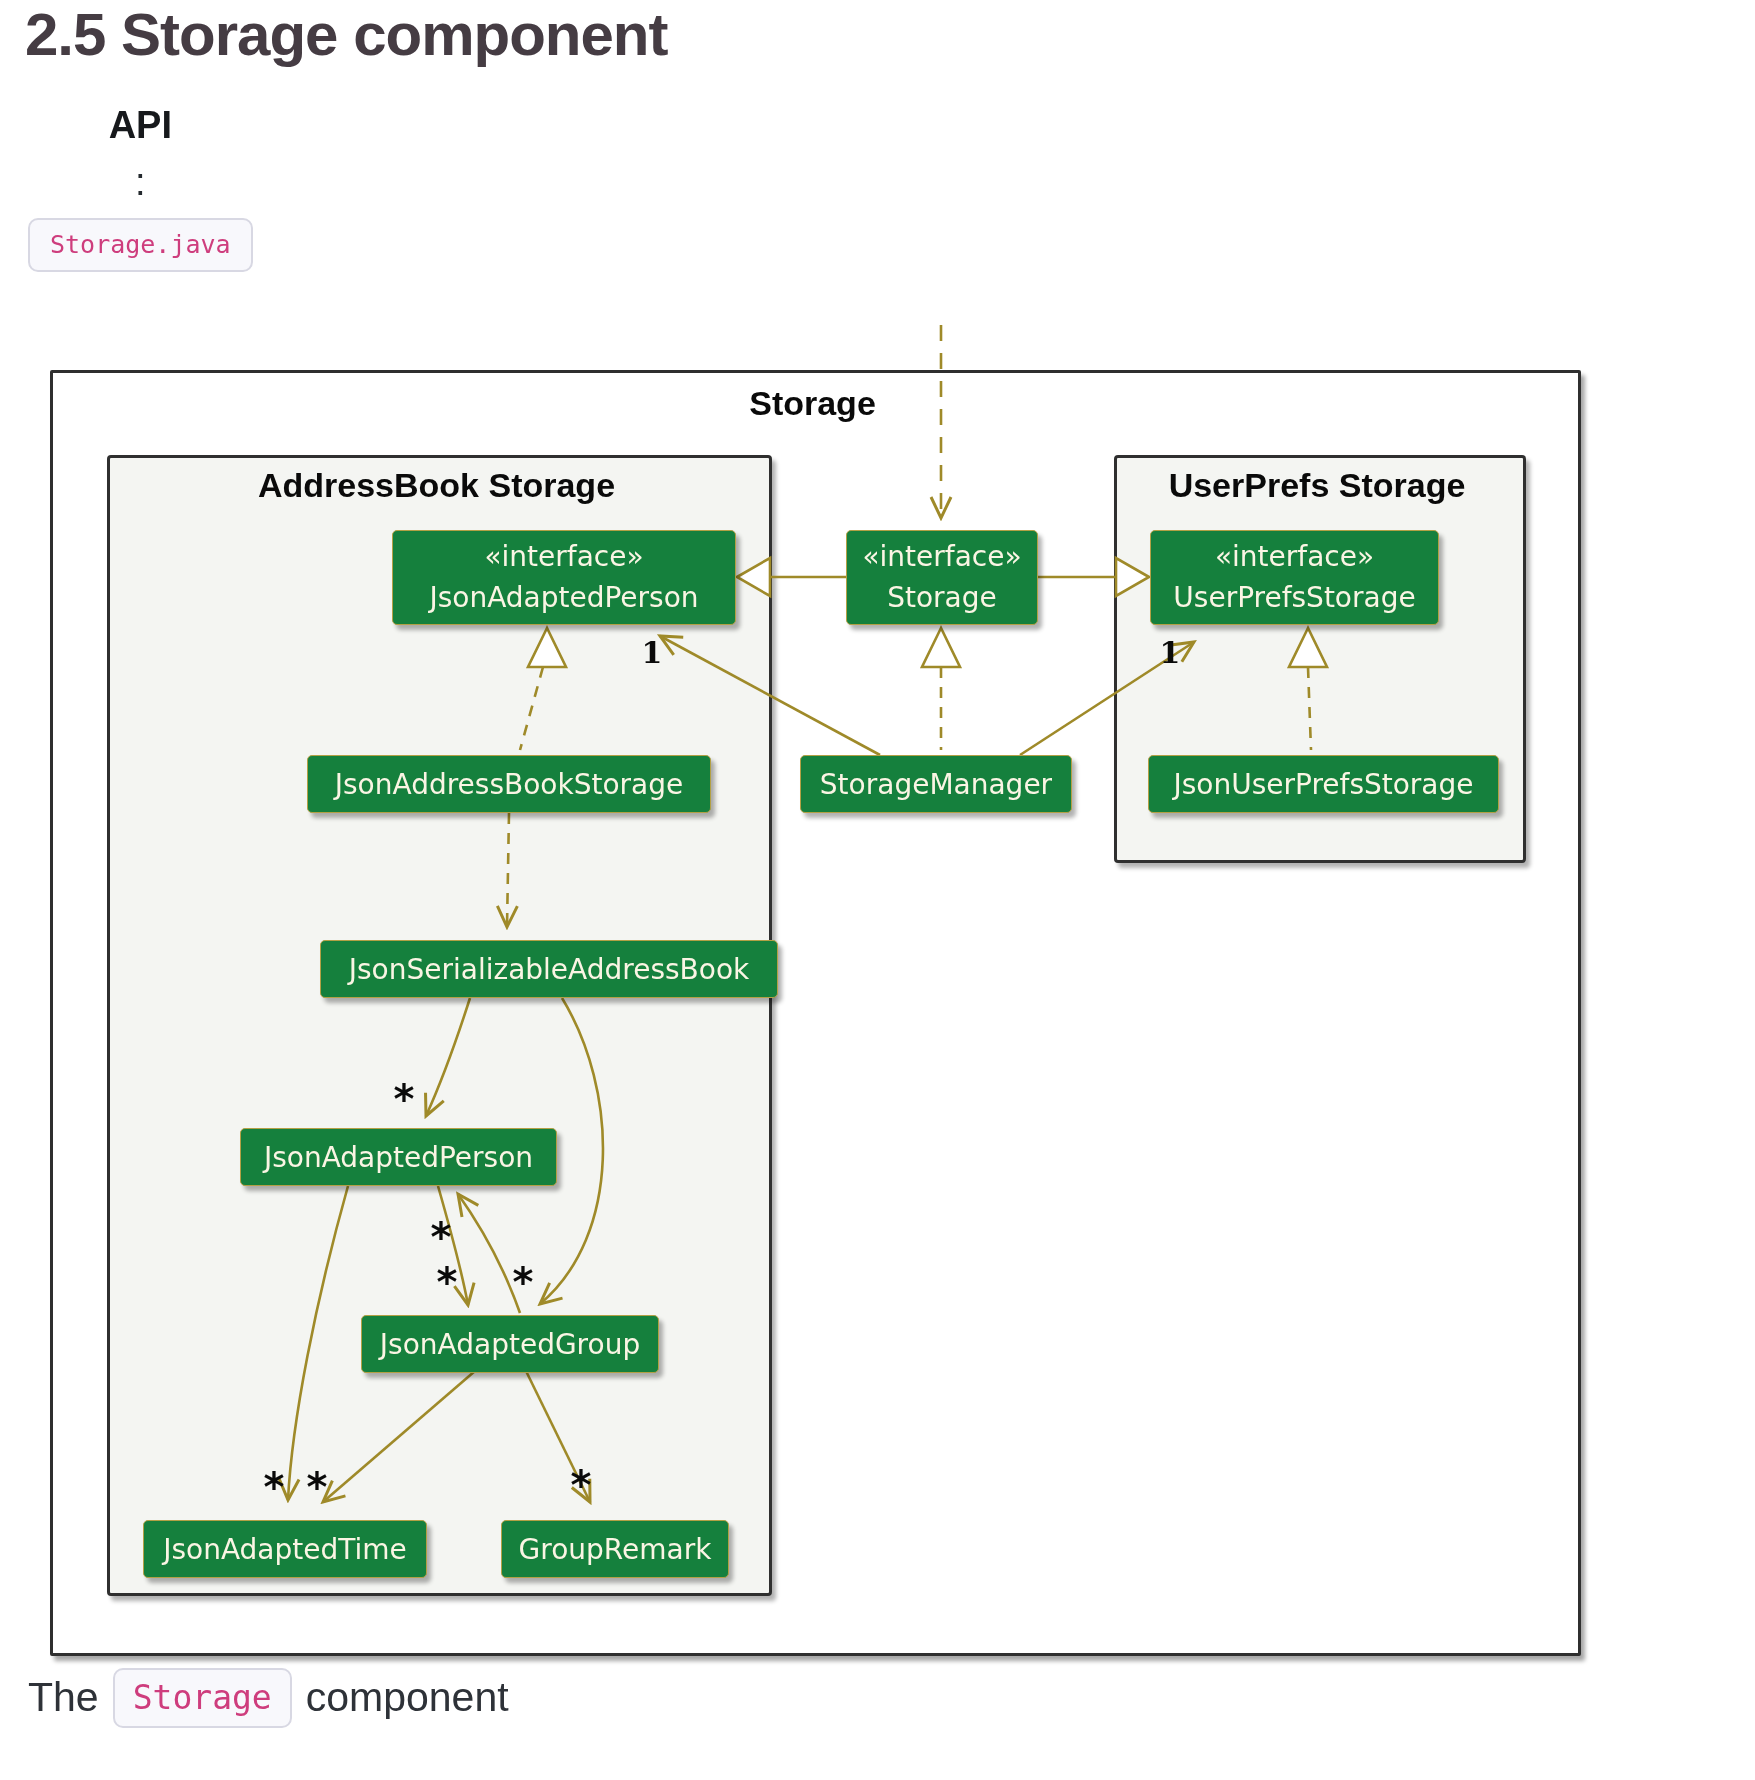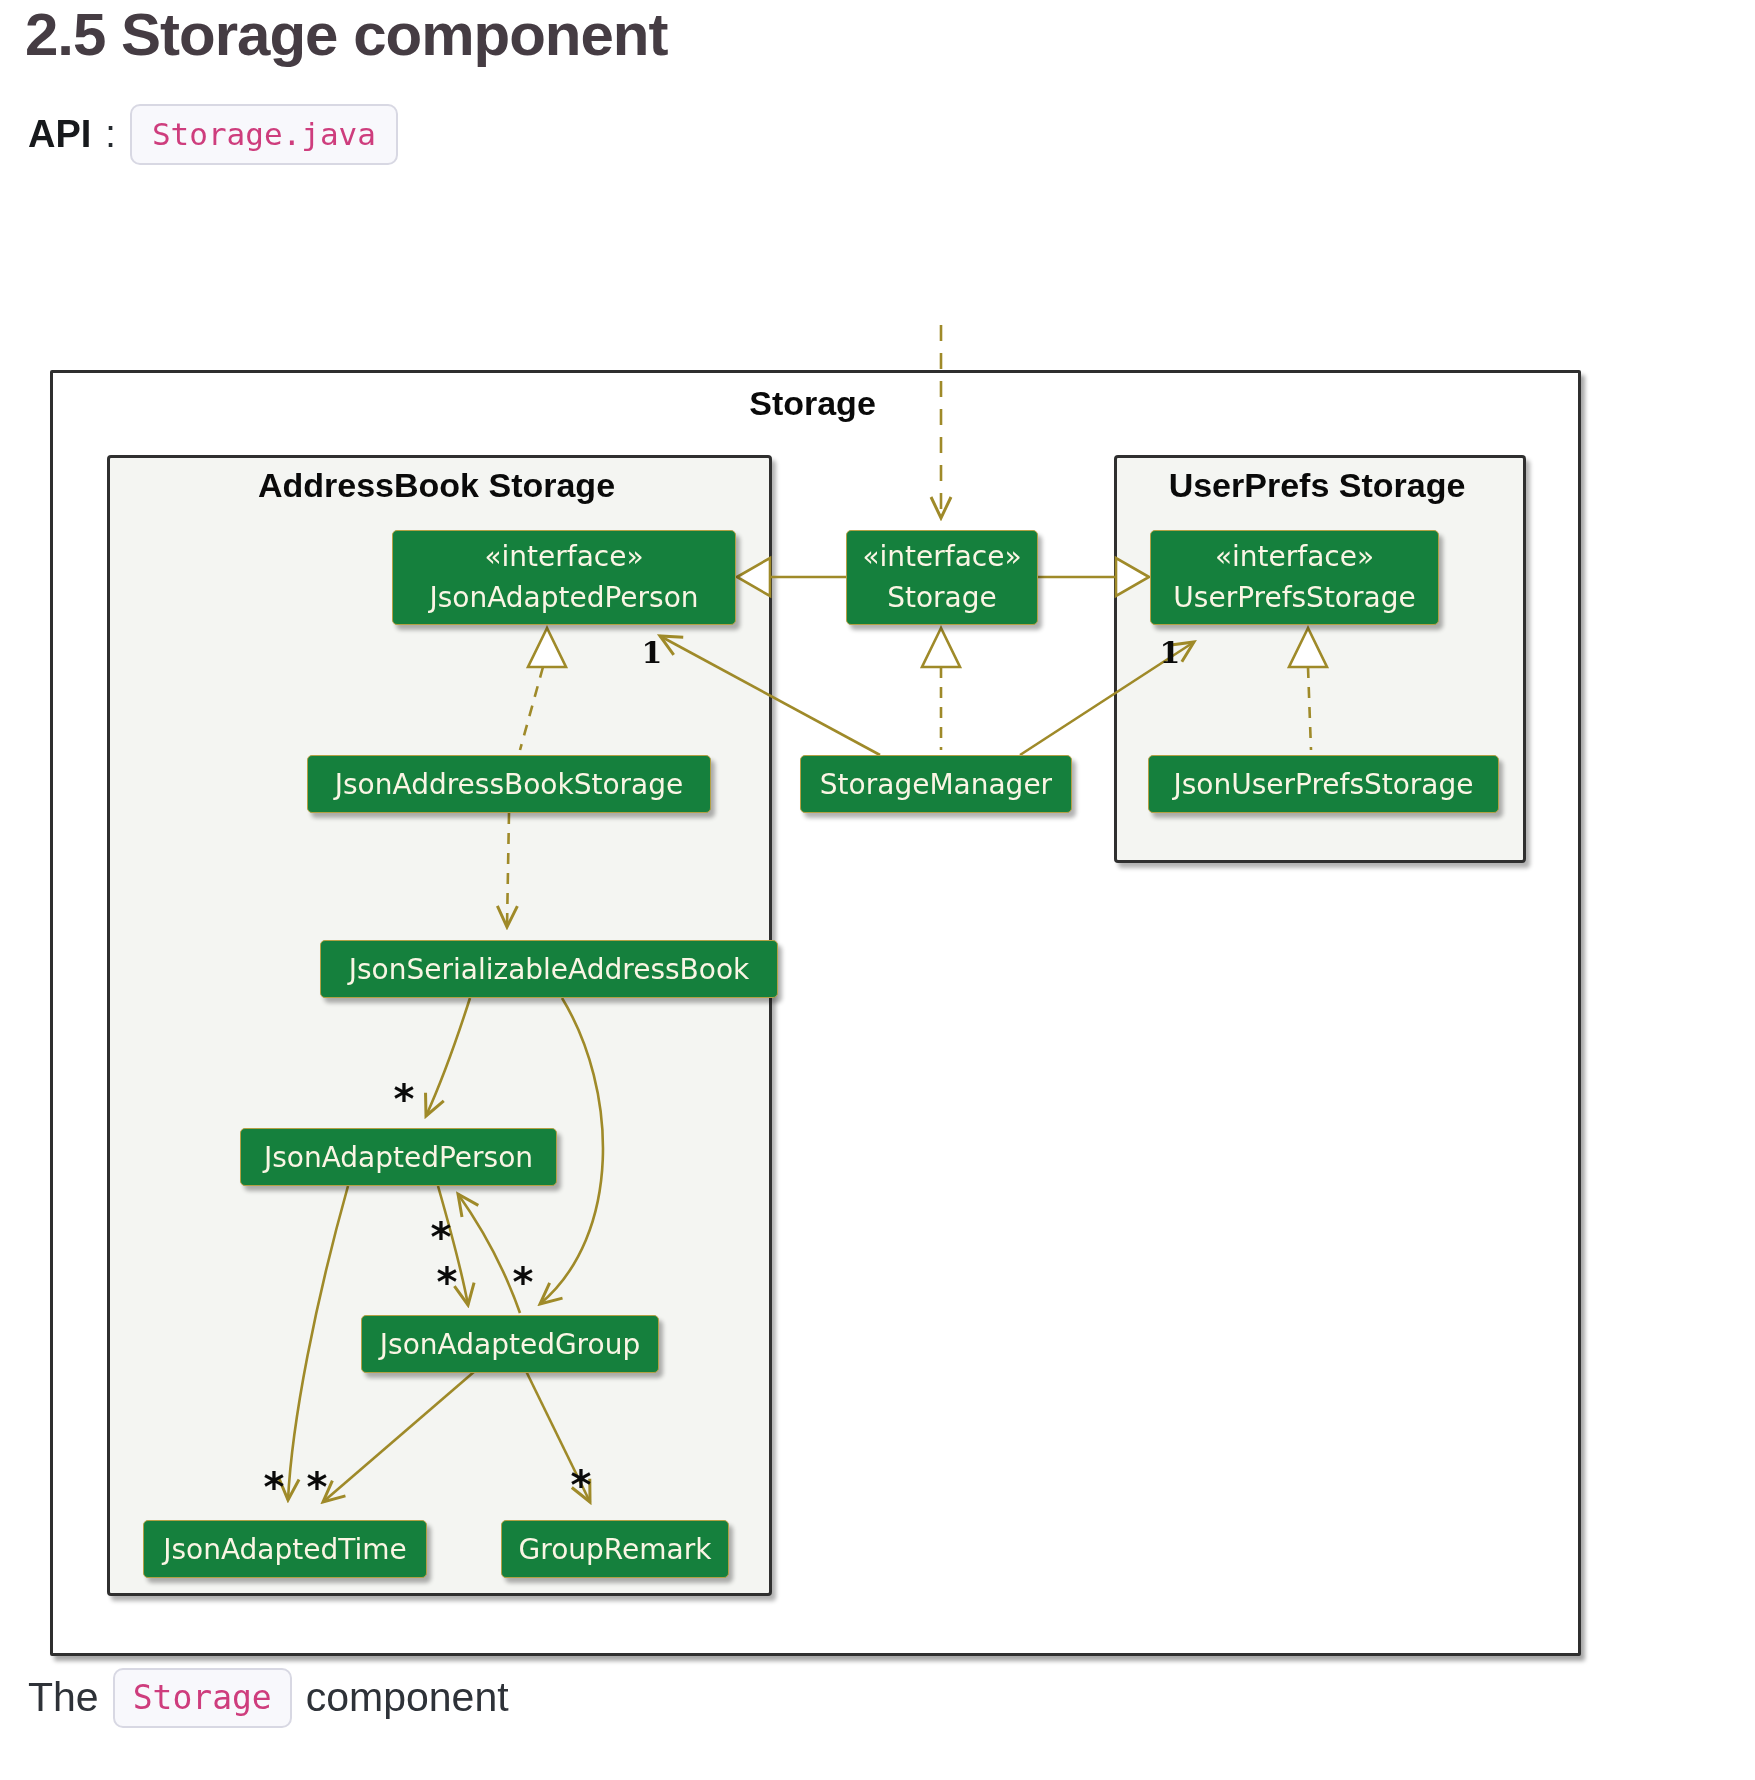--- a/index.html
+++ b/index.html
@@ -2,26 +2,26 @@
 <html><head>
 <meta charset="utf-8">
 <style>
   html,body{margin:0;padding:0;background:#ffffff;}
   .page{position:relative;width:1755px;height:1780px;background:#fff;overflow:hidden;
         font-family:"Liberation Sans",sans-serif;}
 
   .h1{position:absolute;left:25px;top:0px;font-size:60px;font-weight:700;
       color:#453C43;letter-spacing:-1px;}
 
-  .api-line{position:absolute;left:28px;top:104px;display:flex;align-items:center;gap:14px;}
+  .api-line{position:absolute;left:28px;top:104px;display:flex;align-items:center;gap:14px;flex-direction:column;}
   .api-word{font-size:38px;font-weight:700;color:#17191C;}
   .api-colon{font-size:38px;color:#24292E;}
   .code-chip{font-family:"DejaVu Sans Mono","Liberation Mono",monospace;
       color:#CE3D7D;background:#F8F8FC;border:2px solid #D8D8E3;border-radius:10px;
-      padding:10px 20px;font-size:31px;line-height:1.2;display:inline-block;}
+      padding:10px 20px;font-size:25px;line-height:1.2;display:inline-block;}
 
   .diagram{position:absolute;left:0px;top:300px;width:1755px;height:1372px;}
   .arrows{position:absolute;left:0;top:0;width:1755px;height:1372px;pointer-events:none;}
 
   .outer-box{position:absolute;left:50px;top:70px;width:1525px;height:1280px;
       background:#ffffff;border:3px solid #2F2F2F;border-radius:2px;
       box-shadow:4px 5px 4px rgba(0,0,0,0.35);}
   .panel{position:absolute;background:#F4F5F2;border:3px solid #2F2F2F;border-radius:4px;
       box-shadow:4px 5px 4px rgba(0,0,0,0.30);}
   .frame-label{position:absolute;text-align:center;font-size:34px;font-weight:700;color:#0A0A0A;}

